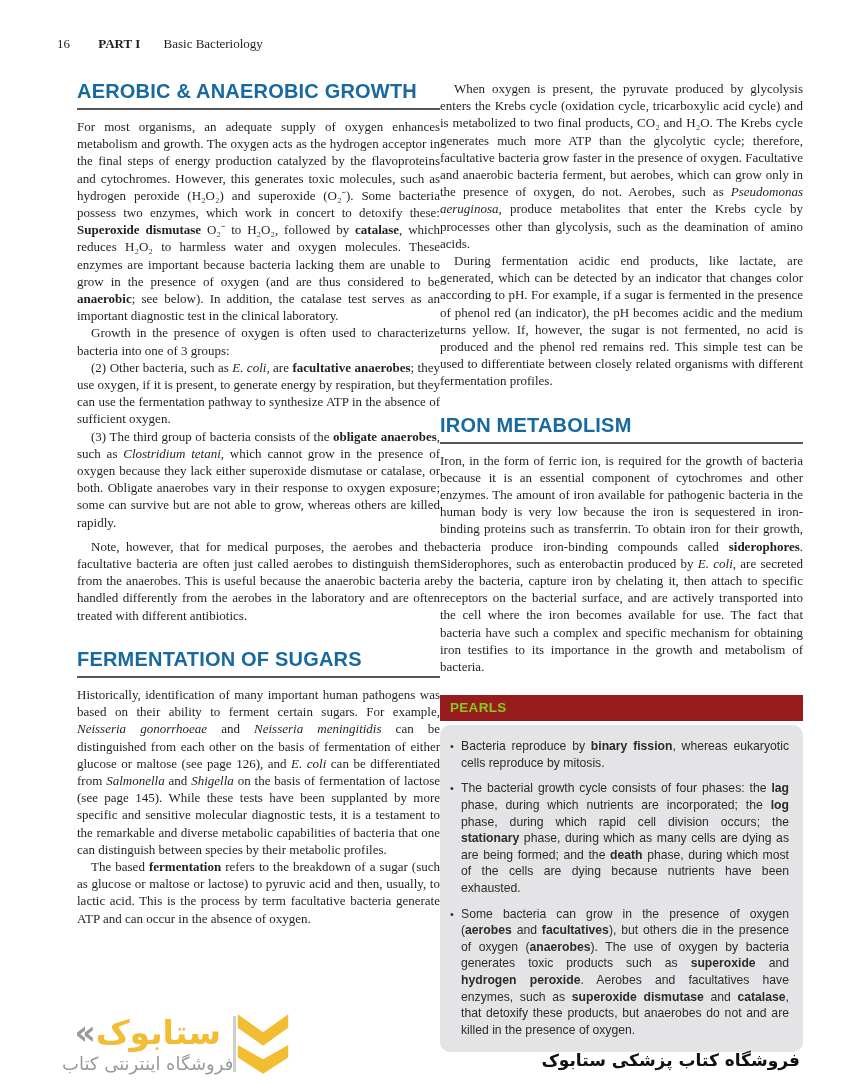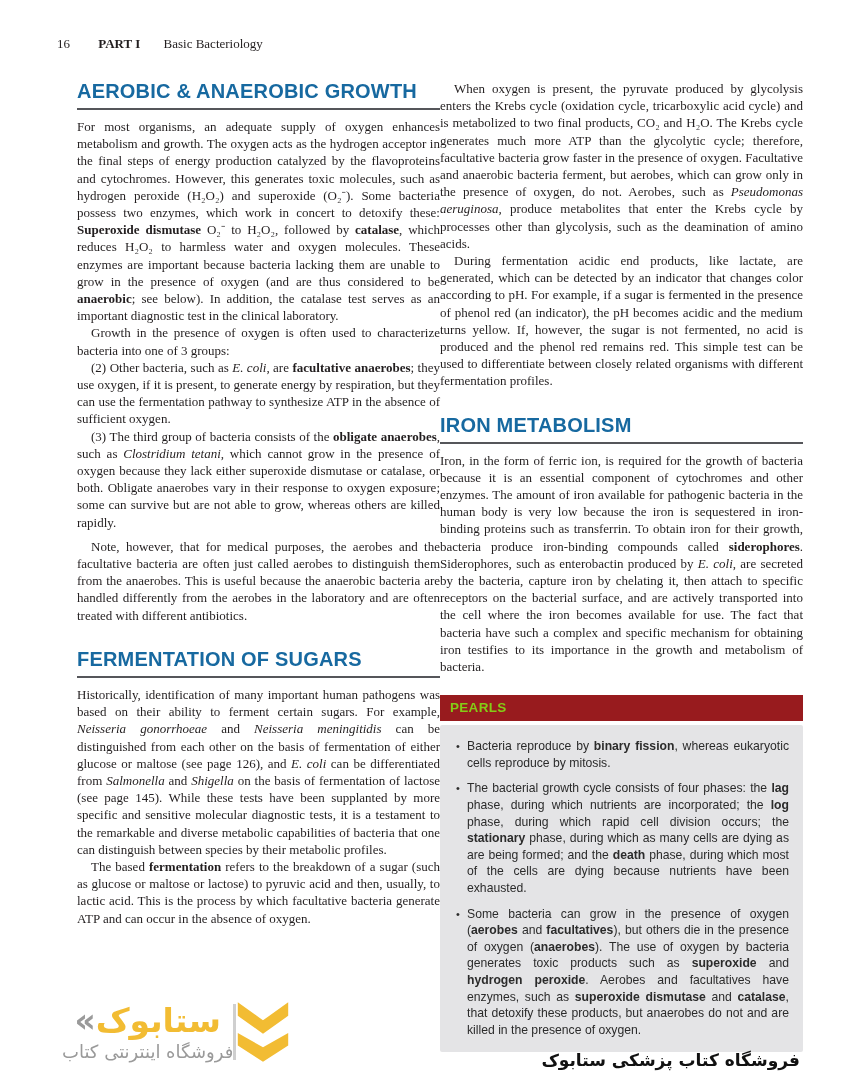--- a/index.html
+++ b/index.html
@@ -23,30 +23,30 @@
   p{margin:0;font-size:13px;line-height:17.2px;text-align:justify;}
   p.ind{text-indent:14px;}
   p.sp{margin-top:7px;}
   .b{font-weight:bold;}
   .i{font-style:italic;}
 
   
   .pearls{margin-top:20px;}
   .pearls-bar{background:#981B1E;color:#84cc16;font-family:"Liberation Sans",sans-serif;
               font-weight:bold;font-size:13.5px;letter-spacing:0.3px;padding:5px 10px 6px 10px;}
-  .pearls-body{background:#E4E4E6;border-radius:2px;margin-top:4px;padding:13px 14px 14px 16px;}
+  .pearls-body{background:#E4E4E6;border-radius:10px;margin-top:4px;padding:13px 14px 14px 10px;}
   .pearls-body ul{margin:0;padding:0;list-style:none;}
   .pearls-body li{position:relative;padding-left:11px;font-family:"Liberation Sans",sans-serif;
                   font-size:12.2px;line-height:16.6px;text-align:justify;margin-bottom:9px;color:#2b2b2b;}
   .pearls-body li:last-child{margin-bottom:0;}
   .pearls-body li::before{content:"•";position:absolute;left:0;top:0;font-size:11px;color:#2b2b2b;}
 
   
   .footer{position:absolute;left:0;bottom:0;width:844px;height:84px;}
-  .logo-block{position:absolute;left:62px;bottom:16px;display:flex;align-items:center;justify-content:flex-end;}
+  .logo-block{position:absolute;left:62px;bottom:4px;display:flex;align-items:center;justify-content:flex-end;}
   .wordmark-col{text-align:center;}
   .wordmark{font-family:"DejaVu Sans", sans-serif;font-weight:bold;font-size:33px;line-height:36px;}
   .wordmark .yellow{color:#F2BC33;}
   .wordmark .gray{color:#9a9a9a;}
   .logo-subtitle{font-family:"DejaVu Sans", sans-serif;font-size:18px;color:#9a9a9a;margin-top:2px;direction:rtl;}
   .logo-divider{width:3px;height:56px;background:#cfcfcf;}
   .chevron-emblem{width:54px;height:64px;}
 
   .store-block{position:absolute;right:44px;bottom:10px;text-align:right;}
   .store-title{font-family:"DejaVu Sans", sans-serif;font-weight:bold;font-size:17px;
@@ -74,21 +74,21 @@
         <p><span>For most organisms, an adequate supply of oxygen enhances metabolism and growth. The oxygen acts as the hydrogen acceptor in the final steps of energy production catalyzed by the flavoproteins and cytochromes. However, this generates toxic molecules, such as hydrogen peroxide (H₂O₂) and superoxide (O₂⁻). Some bacteria possess two enzymes, which work in concert to detoxify these: </span><span class="b">Superoxide dismutase</span><span> O₂⁻ to H₂O₂, followed by </span><span class="b">catalase</span><span>, which reduces H₂O₂ to harmless water and oxygen molecules. These enzymes are important because bacteria lacking them are unable to grow in the presence of oxygen (and are thus considered to be </span><span class="b">anaerobic</span><span>; see below). In addition, the catalase test serves as an important diagnostic test in the clinical laboratory.</span></p>
         <p class="ind"><span>Growth in the presence of oxygen is often used to characterize bacteria into one of 3 groups:</span></p>
         <p class="ind"><span>(2) Other bacteria, such as </span><span class="i">E. coli</span><span>, are </span><span class="b">facultative anaerobes</span><span>; they use oxygen, if it is present, to generate energy by respiration, but they can use the fermentation pathway to synthesize ATP in the absence of sufficient oxygen.</span></p>
         <p class="ind"><span>(3) The third group of bacteria consists of the </span><span class="b">obligate anaerobes</span><span>, such as </span><span class="i">Clostridium tetani</span><span>, which cannot grow in the presence of oxygen because they lack either superoxide dismutase or catalase, or both. Obligate anaerobes vary in their response to oxygen exposure; some can survive but are not able to grow, whereas others are killed rapidly.</span></p>
         <p class="ind sp"><span>Note, however, that for medical purposes, the aerobes and the facultative bacteria are often just called aerobes to distinguish them from the anaerobes. This is useful because the anaerobic bacteria are handled differently from the aerobes in the laboratory and are often treated with different antibiotics.</span></p>
       </section>
 
       <section class="gap">
         <h2>FERMENTATION OF SUGARS</h2>
         <p><span>Historically, identification of many important human pathogens was based on their ability to ferment certain sugars. For example, </span><span class="i">Neisseria gonorrhoeae</span><span> and </span><span class="i">Neisseria meningitidis</span><span> can be distinguished from each other on the basis of fermentation of either glucose or maltose (see page 126), and </span><span class="i">E. coli</span><span> can be differentiated from </span><span class="i">Salmonella</span><span> and </span><span class="i">Shigella</span><span> on the basis of fermentation of lactose (see page 145). While these tests have been supplanted by more specific and sensitive molecular diagnostic tests, it is a testament to the remarkable and diverse metabolic capabilities of bacteria that one can distinguish between species by their metabolic profiles.</span></p>
-        <p class="ind"><span>The based </span><span class="b">fermentation</span><span> refers to the breakdown of a sugar (such as glucose or maltose or lactose) to pyruvic acid and then, usually, to lactic acid. This is the process by which facultative bacteria generate ATP and can occur in the absence of oxygen.</span></p>
+        <p class="ind"><span>The based </span><span class="b">fermentation</span><span> refers to the breakdown of a sugar (such as glucose or maltose or lactose) to pyruvic acid and then, usually, to lactic acid. This is the process by term facultative bacteria generate ATP and can occur in the absence of oxygen.</span></p>
       </section>
     </div>
 
     <div class="col">
       <p class="ind"><span>When oxygen is present, the pyruvate produced by glycolysis enters the Krebs cycle (oxidation cycle, tricarboxylic acid cycle) and is metabolized to two final products, CO₂ and H₂O. The Krebs cycle generates much more ATP than the glycolytic cycle; therefore, facultative bacteria grow faster in the presence of oxygen. Facultative and anaerobic bacteria ferment, but aerobes, which can grow only in the presence of oxygen, do not. Aerobes, such as </span><span class="i">Pseudomonas aeruginosa</span><span>, produce metabolites that enter the Krebs cycle by processes other than glycolysis, such as the deamination of amino acids.</span></p>
       <p class="ind"><span>During fermentation acidic end products, like lactate, are generated, which can be detected by an indicator that changes color according to pH. For example, if a sugar is fermented in the presence of phenol red (an indicator), the pH becomes acidic and the medium turns yellow. If, however, the sugar is not fermented, no acid is produced and the phenol red remains red. This simple test can be used to differentiate between closely related organisms with different fermentation profiles.</span></p>
 
       <section class="gap">
         <h2>IRON METABOLISM</h2>
         <p><span>Iron, in the form of ferric ion, is required for the growth of bacteria because it is an essential component of cytochromes and other enzymes. The amount of iron available for pathogenic bacteria in the human body is very low because the iron is sequestered in iron-binding proteins such as transferrin. To obtain iron for their growth, bacteria produce iron-binding compounds called </span><span class="b">siderophores</span><span>. Siderophores, such as enterobactin produced by </span><span class="i">E. coli</span><span>, are secreted by the bacteria, capture iron by chelating it, then attach to specific receptors on the bacterial surface, and are actively transported into the cell where the iron becomes available for use. The fact that bacteria have such a complex and specific mechanism for obtaining iron testifies to its importance in the growth and metabolism of bacteria.</span></p>

